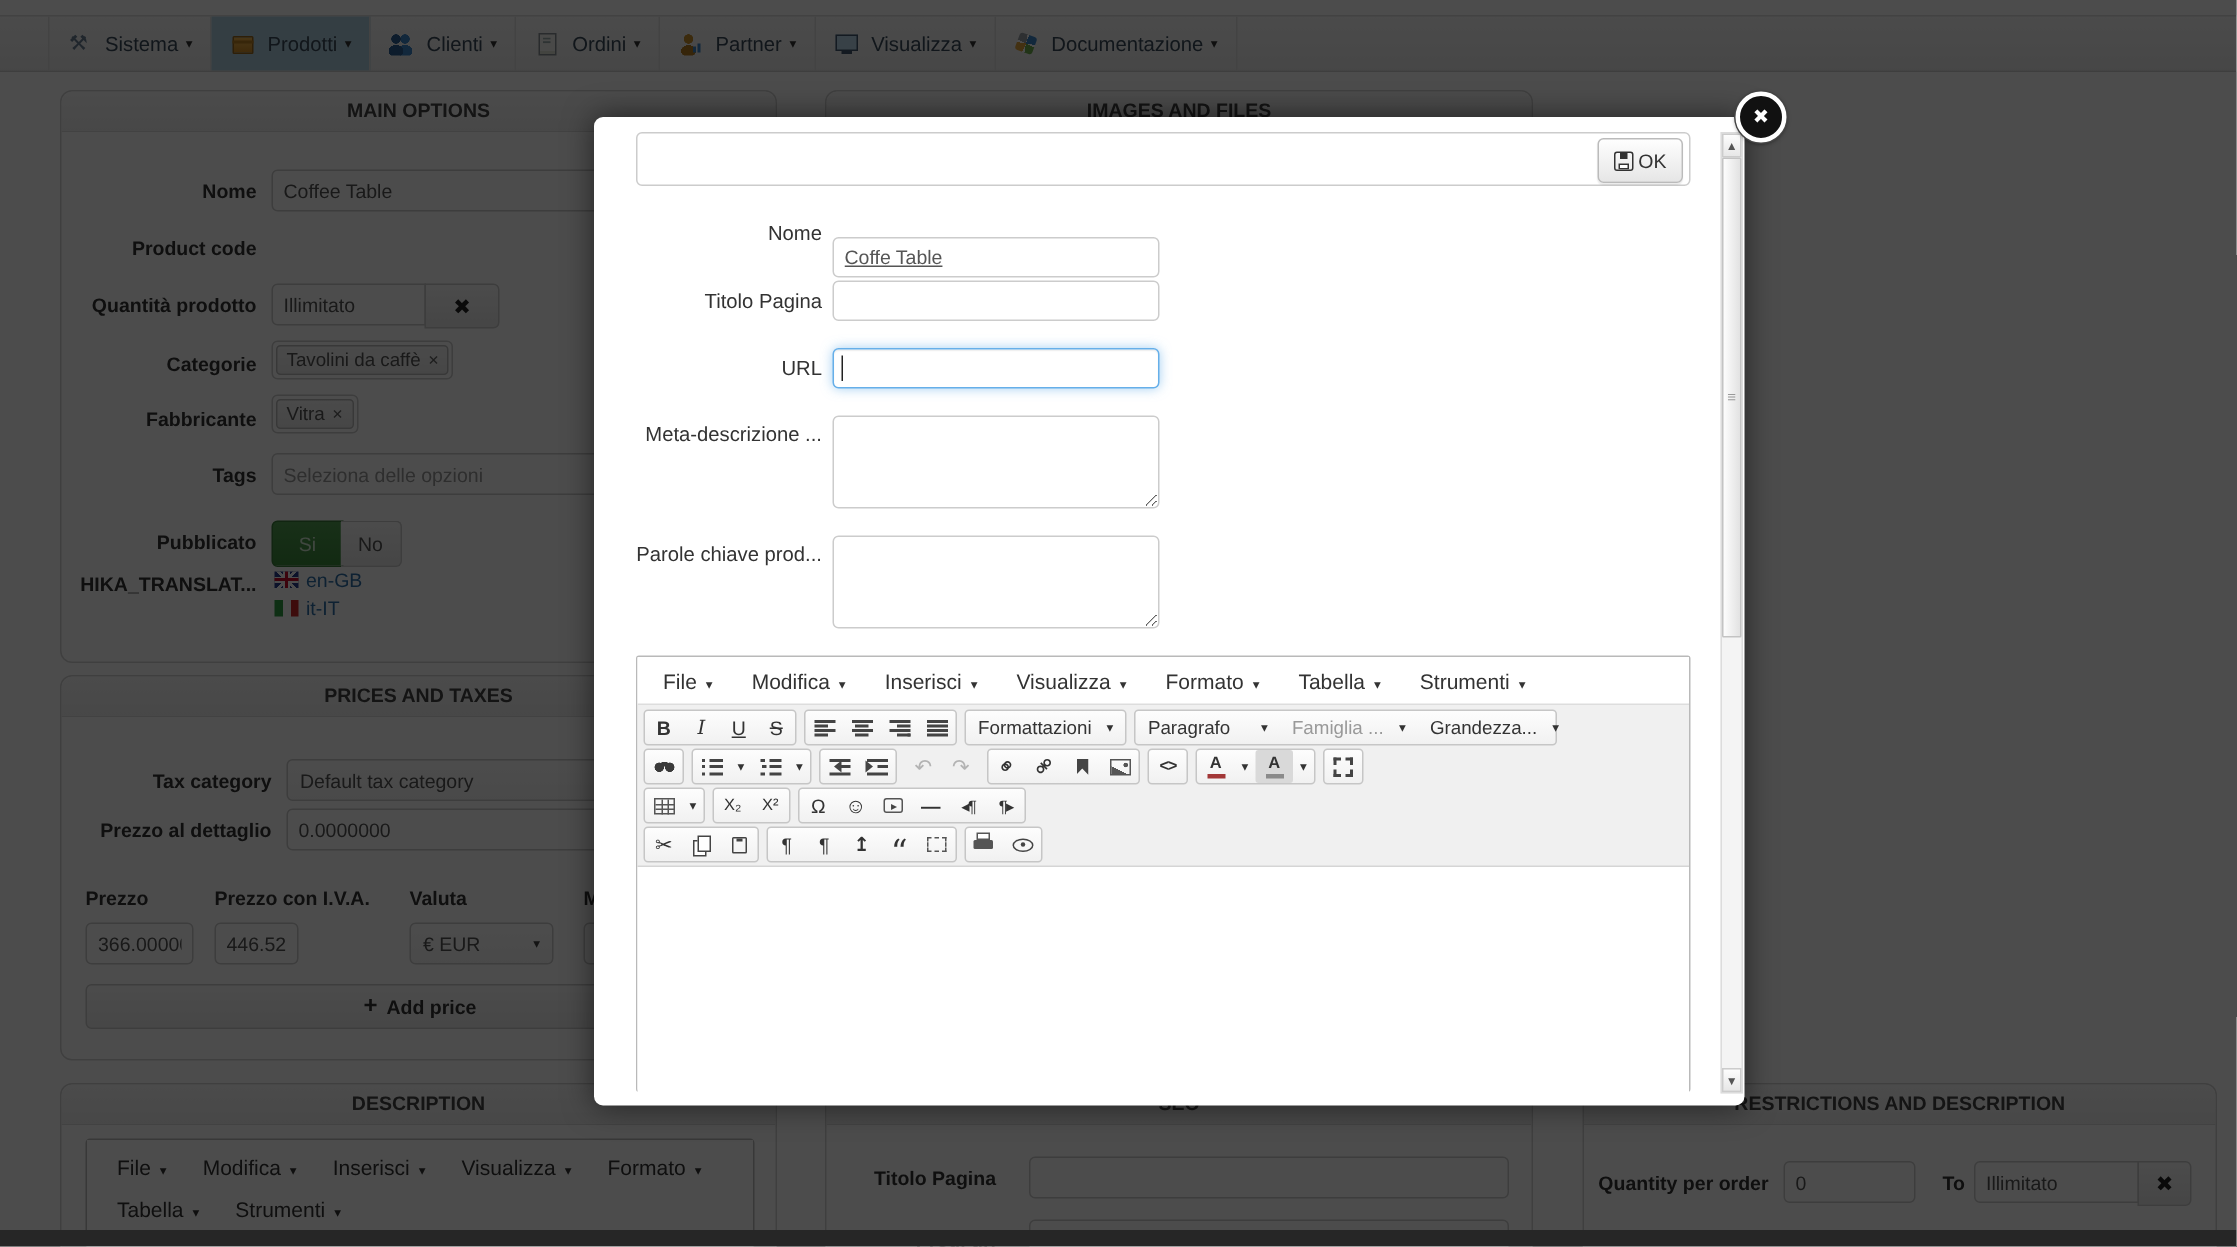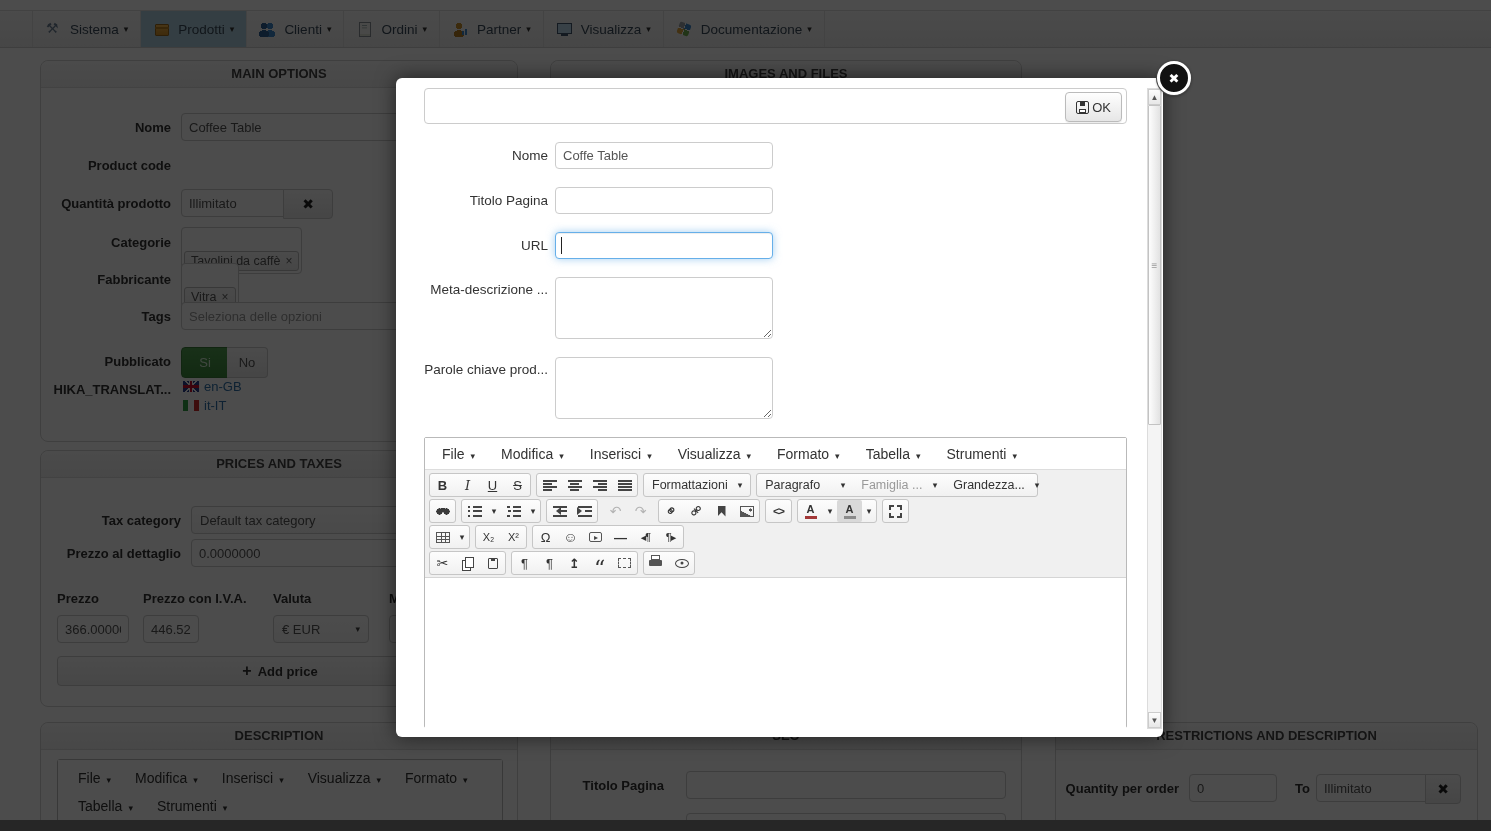--- a/index.html
+++ b/index.html
@@ -54,21 +54,21 @@
   .inp::placeholder{color:#999;}
   .selbox{position:absolute;border:1px solid #ccc;border-radius:4px;background:linear-gradient(#fff,#f6f6f6);
        height:28px;box-sizing:border-box;display:flex;align-items:center;justify-content:space-between;
        padding:0 8px;font-size:13px;color:#555;cursor:pointer;}
   .selbox .sc{font-size:9px;color:#444;margin-left:8px;}
   .xbtn{position:absolute;border:1px solid #ccc;background:linear-gradient(#fcfcfc,#e9e9e9);
        border-radius:0 4px 4px 0;display:flex;align-items:center;justify-content:center;cursor:pointer;}
   .xbtn::before{content:"✖";font-size:14px;color:#222;}
   .chipbox{position:absolute;border:1px solid #ccc;border-radius:4px;background:#fff;padding:2px;display:inline-flex;}
   .chip{border:1px solid #bbb;border-radius:3px;background:linear-gradient(#f8f8f8,#ebebeb);
-        padding:2px 6px;font-size:12.5px;color:#555;display:inline-flex;align-items:center;margin-top:21px;}
+        padding:2px 6px;font-size:12.5px;color:#555;display:inline-flex;align-items:center;}
   .chip .chx{margin-left:5px;color:#666;cursor:pointer;font-size:12px;}
   .chip .chx::before{content:"×";}
   .btn-yes{position:absolute;width:46px;height:29px;border:1px solid #3a7d3a;border-radius:4px 0 0 4px;
         background:linear-gradient(#52a152,#3d8b3d);color:#d8eed8;font-size:13px;display:flex;
         align-items:center;justify-content:center;cursor:pointer;}
   .btn-no{position:absolute;width:40px;height:29px;border:1px solid #ccc;border-left:none;border-radius:0 4px 4px 0;
         background:linear-gradient(#fcfcfc,#e9e9e9);color:#555;font-size:13px;display:flex;
         align-items:center;justify-content:center;cursor:pointer;}
   .flag{width:16px;height:11px;display:inline-block;margin-right:5px;vertical-align:-1px;flex:0 0 auto;}
   .flag.uk{background:
@@ -396,21 +396,21 @@
     </div>
 
     <div class="mtopbar">
       <div class="okbtn">
         <span class="i-floppy"></span>
         <span>OK</span>
       </div>
     </div>
 
     <div class="mlbl" style="top:70px;">Nome</div>
-    <input class="minp" style="top: 64px;" value="Coffe Table">
+    <input class="minp" style="top: 80px; text-decoration: underline;" value="Coffe Table">
 
     <div class="mlbl" style="top:115px;">Titolo Pagina</div>
     <input class="minp" style="top: 109px;">
 
     <div class="mlbl" style="top:160px;">URL</div>
     <input class="minp focused" style="top: 154px;">
     <div class="caret-line" style="top:159px;"></div>
 
     <div class="mlbl" style="top:204px;">Meta-descrizione ...</div>
     <textarea class="mta" style="top: 199px;"></textarea>

